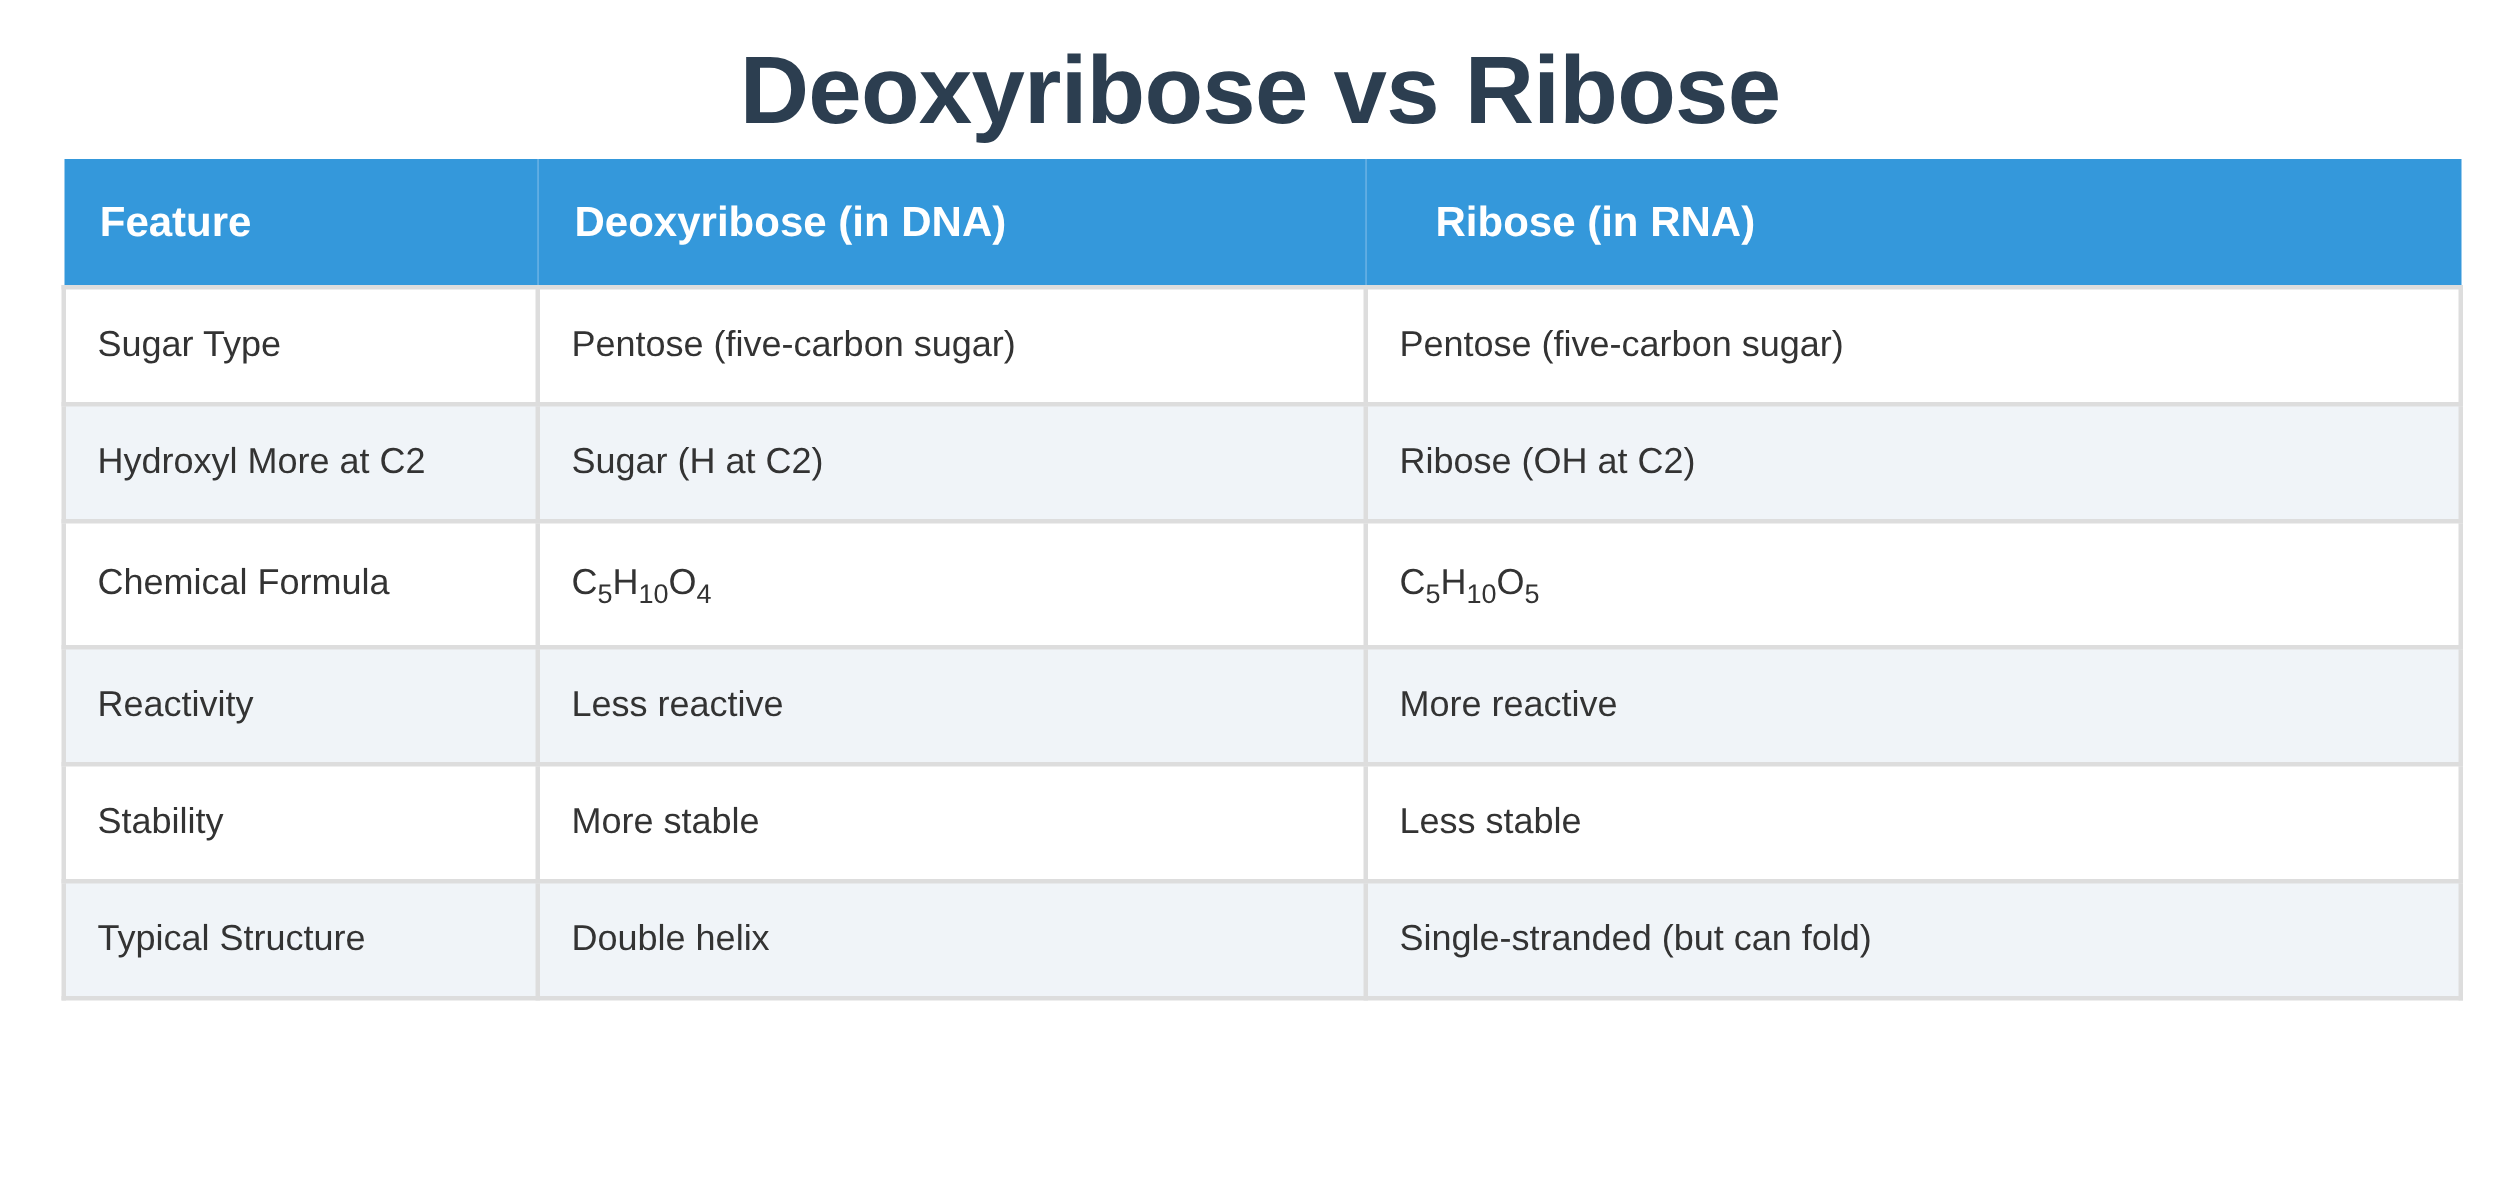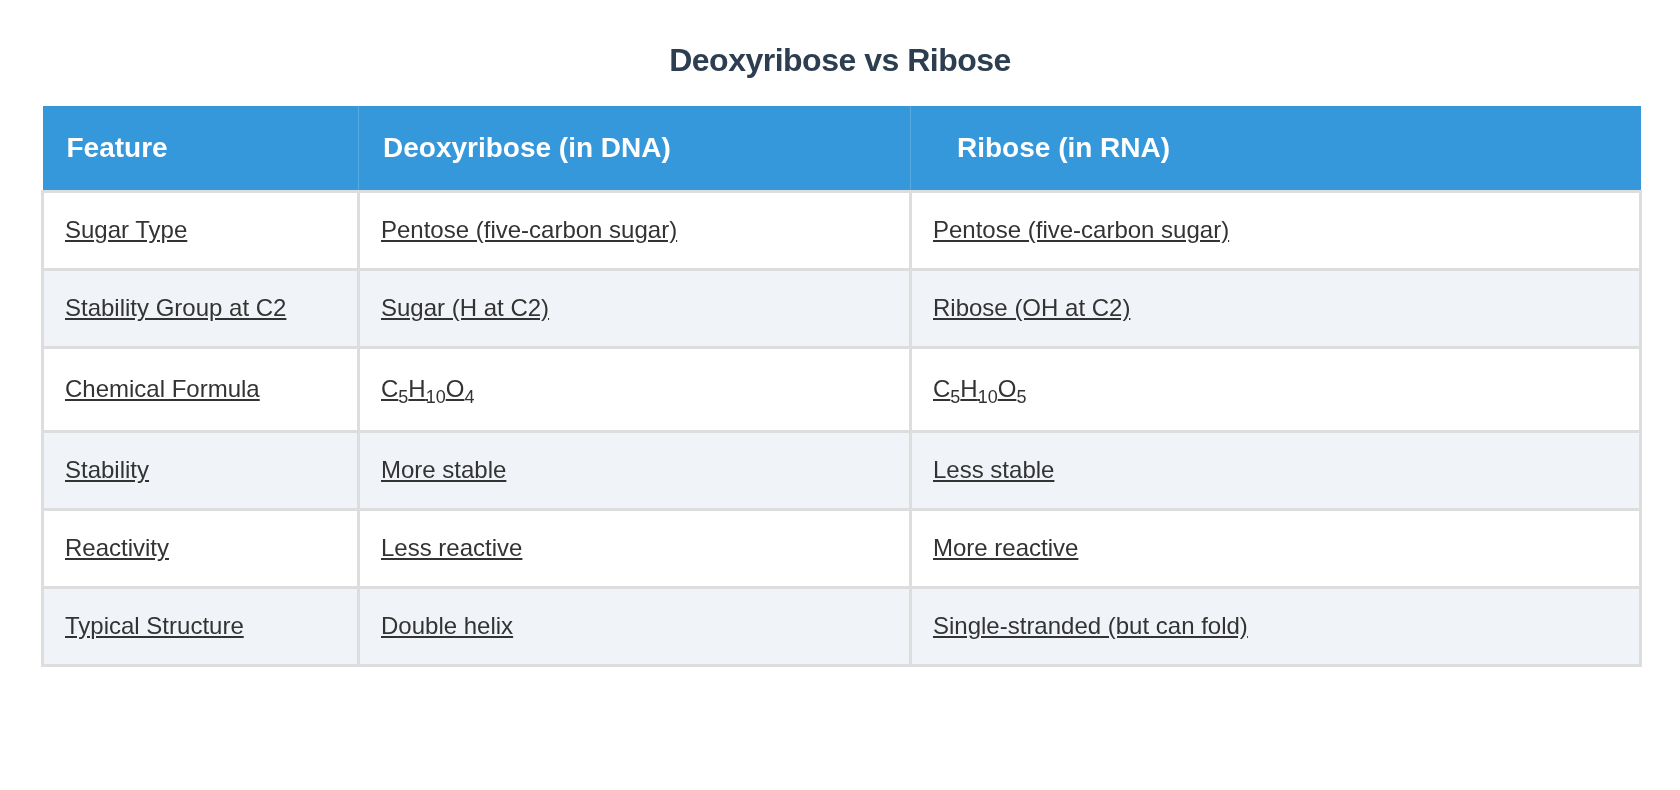--- a/index.html
+++ b/index.html
@@ -1,31 +1,31 @@
 <!DOCTYPE html>
 <html><head>
   <meta charset="utf-8">
   <style>
     html, body { margin: 0; padding: 0; background: #ffffff; }
     body { width: 1680px; height: 790px; position: relative; overflow: hidden;
            font-family: "Liberation Sans", "DejaVu Sans", sans-serif; color: #333333; }
     .title { position: absolute; top: 28px; left: 0; width: 1680px; text-align: center;
-             font-size: 32px; font-weight: bold; color: #2c3e50; margin: 0; line-height: 64px;
+             font-size: 64px; font-weight: bold; color: #2c3e50; margin: 0; line-height: 64px;
              letter-spacing: -0.5px; }
     table.cmp { position: absolute; top: 106px; left: 41px; width: 1598px;
                 border-collapse: collapse; table-layout: fixed; }
     table.cmp col.c1 { width: 316px; }
     table.cmp col.c2 { width: 552px; }
     table.cmp col.c3 { width: 730px; }
     thead th { background: #3498db; color: #ffffff; font-weight: bold; font-size: 28px;
                text-align: left; height: 85px; padding: 0 0 0 24px; box-sizing: border-box;
                border-right: 1px solid #5aaae2; }
     thead th:last-child { border-right: none; padding-left: 46px; }
     tbody td { font-size: 24px; color: #333333; padding: 0 0 0 21px; box-sizing: border-box;
-               border: 3px solid #dddddd; height: 78px; vertical-align: middle; text-decoration: underline; }
+               border: 3px solid #dddddd; height: 78px; vertical-align: middle; }
     tbody tr:nth-child(even) td { background: #f0f4f8; }
     tbody tr:nth-child(odd) td { background: #ffffff; }
     tbody tr.formula td { height: 84px; }
     sub { font-size: 18px; vertical-align: -6px; line-height: 0; }
   </style>
 </head>
 <body>
 
 <h1 class="title">Deoxyribose vs Ribose</h1>
 
@@ -42,38 +42,38 @@
       <th>Ribose (in RNA)</th>
     </tr>
   </thead>
   <tbody>
     <tr>
       <td>Sugar Type</td>
       <td>Pentose (five-carbon sugar)</td>
       <td>Pentose (five-carbon sugar)</td>
     </tr>
     <tr>
-      <td>Stability Group at C2</td>
+      <td>Hydroxyl More at C2</td>
       <td>Sugar (H at C2)</td>
       <td>Ribose (OH at C2)</td>
     </tr>
     <tr class="formula">
       <td>Chemical Formula</td>
       <td>C<sub>5</sub>H<sub>10</sub>O<sub>4</sub></td>
       <td>C<sub>5</sub>H<sub>10</sub>O<sub>5</sub></td>
     </tr>
     <tr>
+      <td>Reactivity</td>
+      <td>Less reactive</td>
+      <td>More reactive</td>
+    </tr>
+    <tr>
       <td>Stability</td>
       <td>More stable</td>
       <td>Less stable</td>
-    </tr>
-    <tr>
-      <td>Reactivity</td>
-      <td>Less reactive</td>
-      <td>More reactive</td>
     </tr>
     <tr>
       <td>Typical Structure</td>
       <td>Double helix</td>
       <td>Single-stranded (but can fold)</td>
     </tr>
   </tbody>
 </table>
 
 </body></html>

